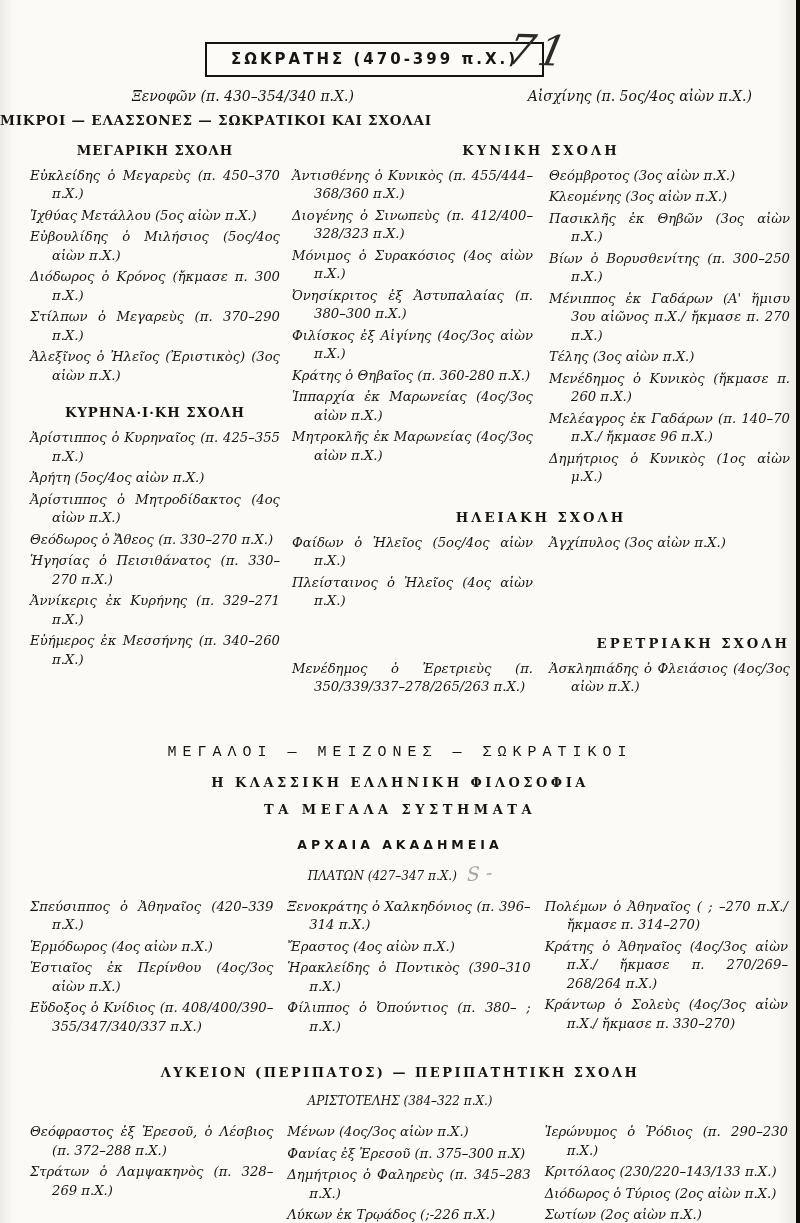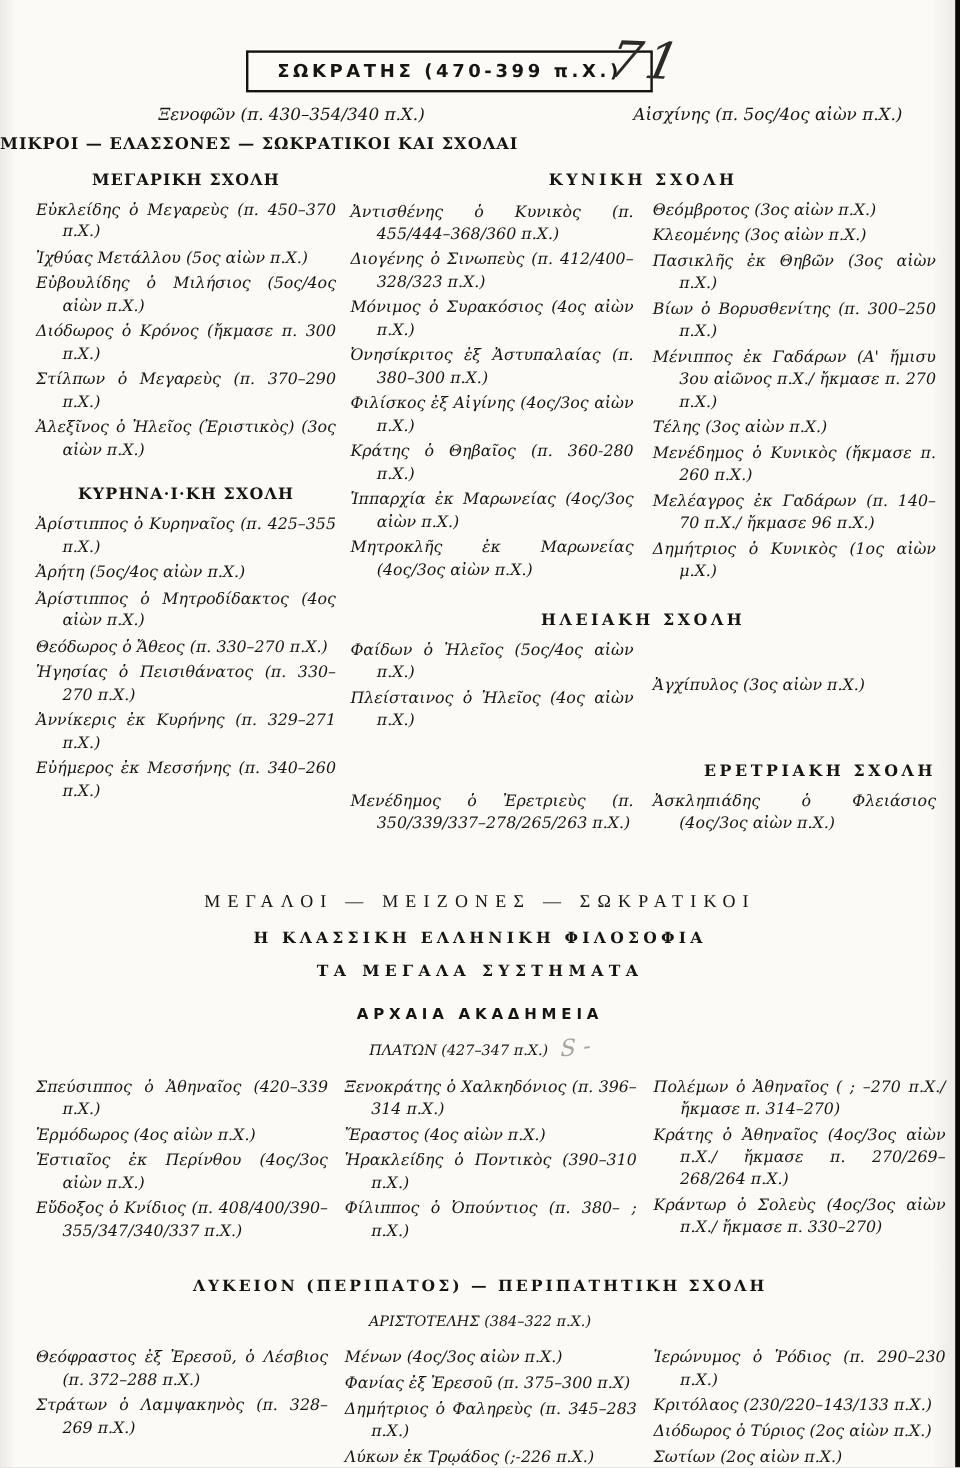--- a/index.html
+++ b/index.html
@@ -35,43 +35,43 @@
     display:flex; justify-content:space-between;
     padding:10px 48px 0 95px;
     font-style:italic; font-size:14px;margin-left:37px;
   }
   .minor-title {
     text-align:left; margin-top:8px;
     font-weight:bold; font-size:13.5px; letter-spacing:0.8px;
   }
 
   
-  .top-grid { display:flex; padding:0 20px 0 30px; box-sizing:border-box; }
+  .top-grid { display:flex; padding:0 10px 0 30px; box-sizing:border-box; }
   .col-left  { width:262px; flex-shrink:0; padding-right:12px; box-sizing:border-box; }
   .col-right { flex:1; min-width:0; }
-  .two-col { display:flex; gap:16px;align-items:center; }
+  .two-col { display:flex; gap:16px; }
   .two-col > div { flex:1; min-width:0; }
 
   .school-title {
     font-weight:bold; font-size:13.2px; text-align:center;
     margin:15px 0 9px; letter-spacing:1px;
   }
   .school-title.spaced { letter-spacing:3px; }
 
   .entry {
     font-style:italic; font-size:13.2px; line-height:1.4;
     text-align:justify;
     margin:0 0 3px 0;
     padding-left:22px; text-indent:-22px;
   }
 
   
   .major-section { margin-top:44px; text-align:center; }
   .major-main-title {
-    font-family:Liberation Serif, serif;
+    font-family:Liberation Mono, monospace;
     font-weight:400; font-size:15px; letter-spacing:6px;
     margin:0 0 14px;
   }
   .major-sub1 { font-weight:bold; font-size:13px; letter-spacing:3.5px; margin:0 0 12px; }
   .major-sub2 { font-weight:bold; font-size:13px; letter-spacing:4.5px; margin:0 0 20px; }
   .academy-title {
     font-family:"DejaVu Sans", sans-serif;
     font-weight:bold; font-size:12.5px; letter-spacing:4px; margin:0 0 10px;
   }
   .founder-line { font-style:italic; font-size:12px; margin:0; position:relative; display:inline-block; }

